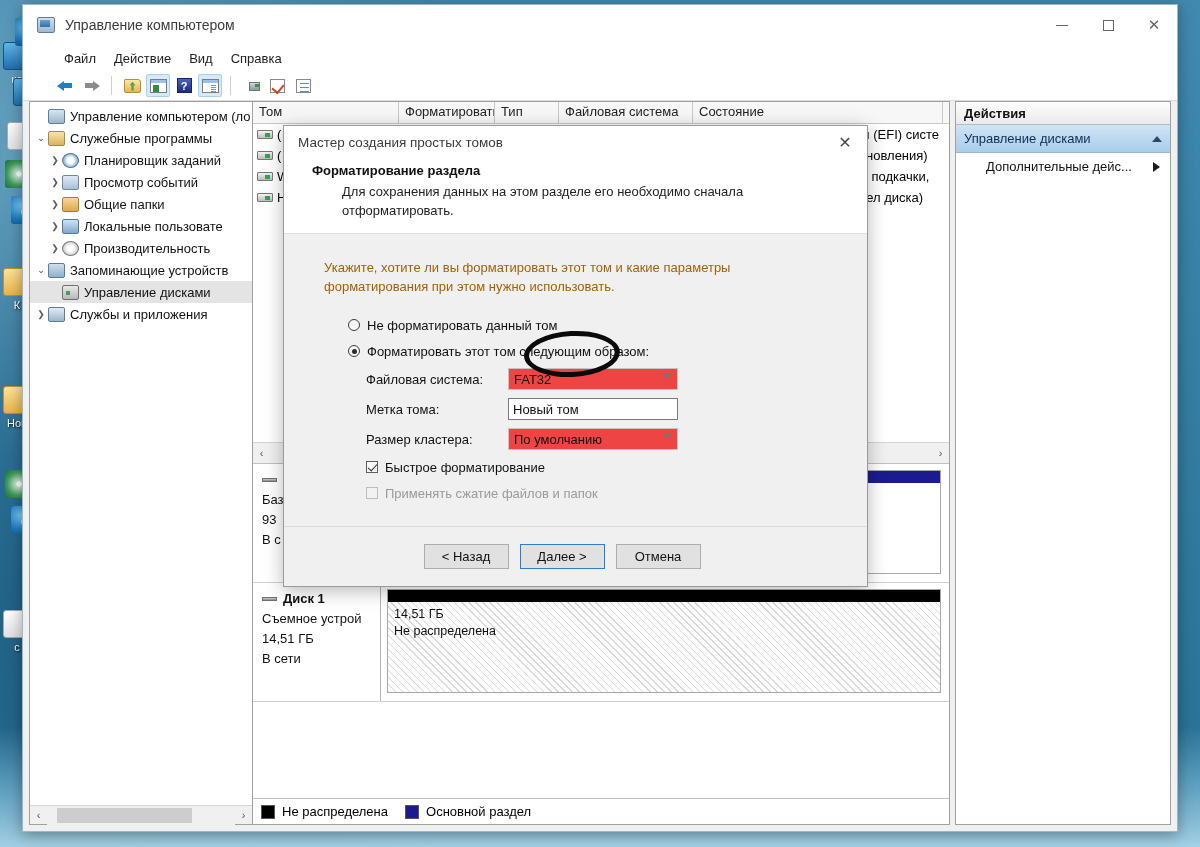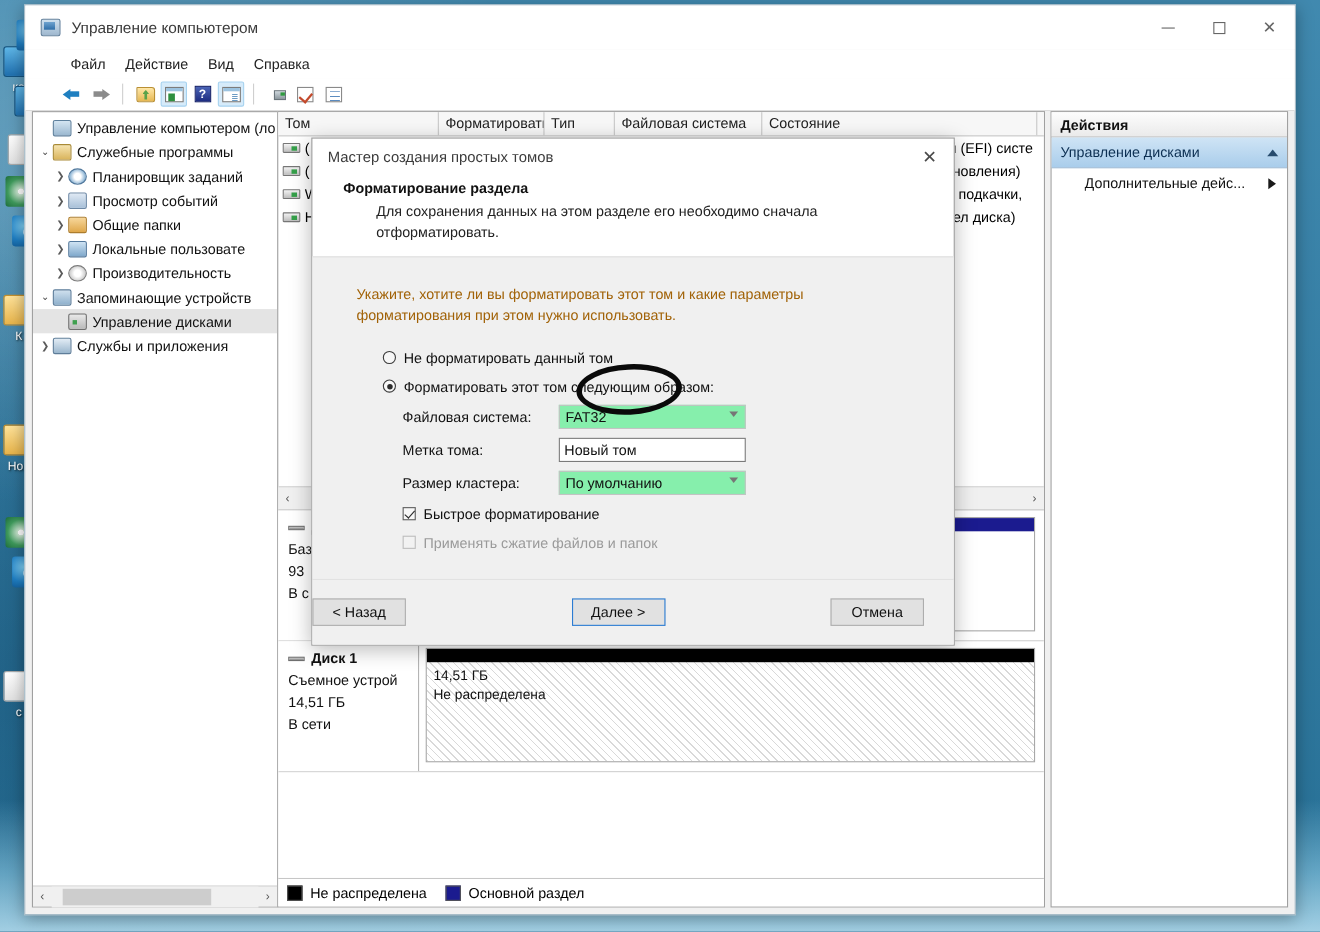--- a/index.html
+++ b/index.html
@@ -221,34 +221,34 @@
   .radio-row{ display:flex; align-items:center; gap:7px; height:26px; margin-left:24px; font-size:13px; color:#111; }
   .rd{ width:12px; height:12px; border:1px solid #3b3b3b; border-radius:50%; background:#f7f7f7; flex:none; position:relative; }
   .rd.on:after{ content:""; position:absolute; left:2.5px; top:2.5px; width:5px; height:5px;
                 border-radius:50%; background:#2b2b2b; }
   .frow{ display:flex; align-items:center; height:30px; margin-left:42px; }
   .flabel{ width:142px; font-size:13px; color:#111; }
   select.combo, input.tbox{
     width:170px; height:22px; font-family:"Liberation Sans", sans-serif; font-size:13px;
     color:#111; padding:1px 4px;
   }
-  select.combo{ background:#86efac; border:1px solid #c3c3c3; appearance:none;
+  select.combo{ background:#ef4444; border:1px solid #c3c3c3; appearance:none;
                 -webkit-appearance:none; padding-left:5px; }
   .combo-wrap{ position:relative; width:170px; }
   .combo-arrow{ position:absolute; right:7px; top:6px; width:0;height:0;
       border-left:4px solid transparent;border-right:4px solid transparent;border-top:5px solid #767676; pointer-events:none; }
   input.tbox{ background:#fff; border:1px solid #7a7a7a; width:170px; }
   .cbrow{ display:flex; align-items:center; gap:7px; height:26px; margin-left:42px; font-size:13px; color:#111; }
   .cbrow.dis{ color:#9a9a9a; }
   .cb{ width:12px; height:12px; border:1px solid #5d5d5d; background:#f7f7f7; flex:none; position:relative; }
   .cb.on:after{ content:""; position:absolute; left:3px; top:0px; width:4px; height:8px;
      border:solid #2b2b2b; border-width:0 1.6px 1.6px 0; transform:rotate(42deg); }
   .cb.dis{ border-color:#bdbdbd; background:#f2f2f2; }
   .wz-foot{ height:60px; background:#f0f0f0; border-top:1px solid #dcdcdc;
-            display:flex; align-items:center; justify-content:space-between; gap:11px;
+            display:flex; align-items:center; justify-content:center; gap:11px;
             padding-right:27px; flex:none; }
   .wbtn2{ width:85px; height:25px; font-size:13px; color:#111;
           background:#e1e1e1; border:1px solid #adadad; display:flex;
           align-items:center; justify-content:center; }
   .wbtn2.primary{ border:1px solid #2b7cd3; }
 
   
   #annot{ position:absolute; left:524px; top:331px; width:96px; height:46px;
           border:5px solid #0a0a0a; border-radius:50%/50%;
           transform:rotate(-3deg); z-index:60; pointer-events:none; }

